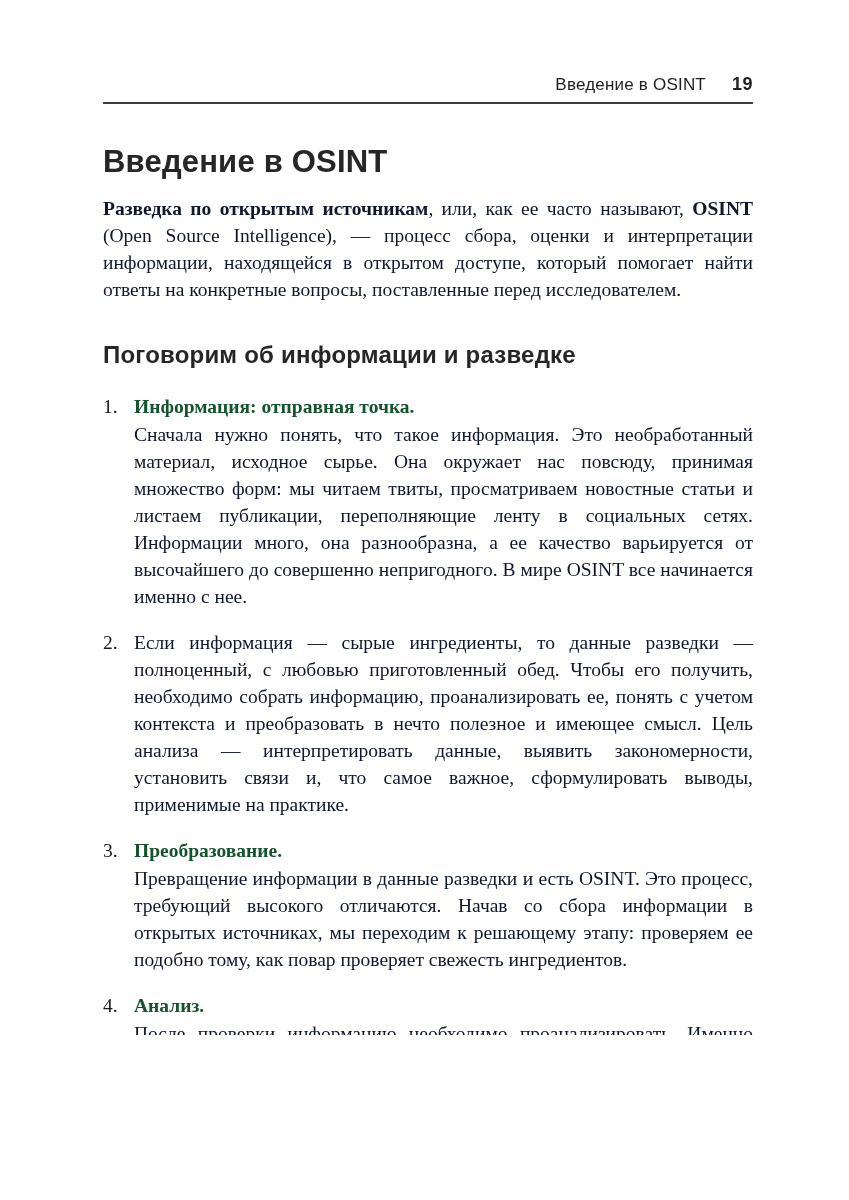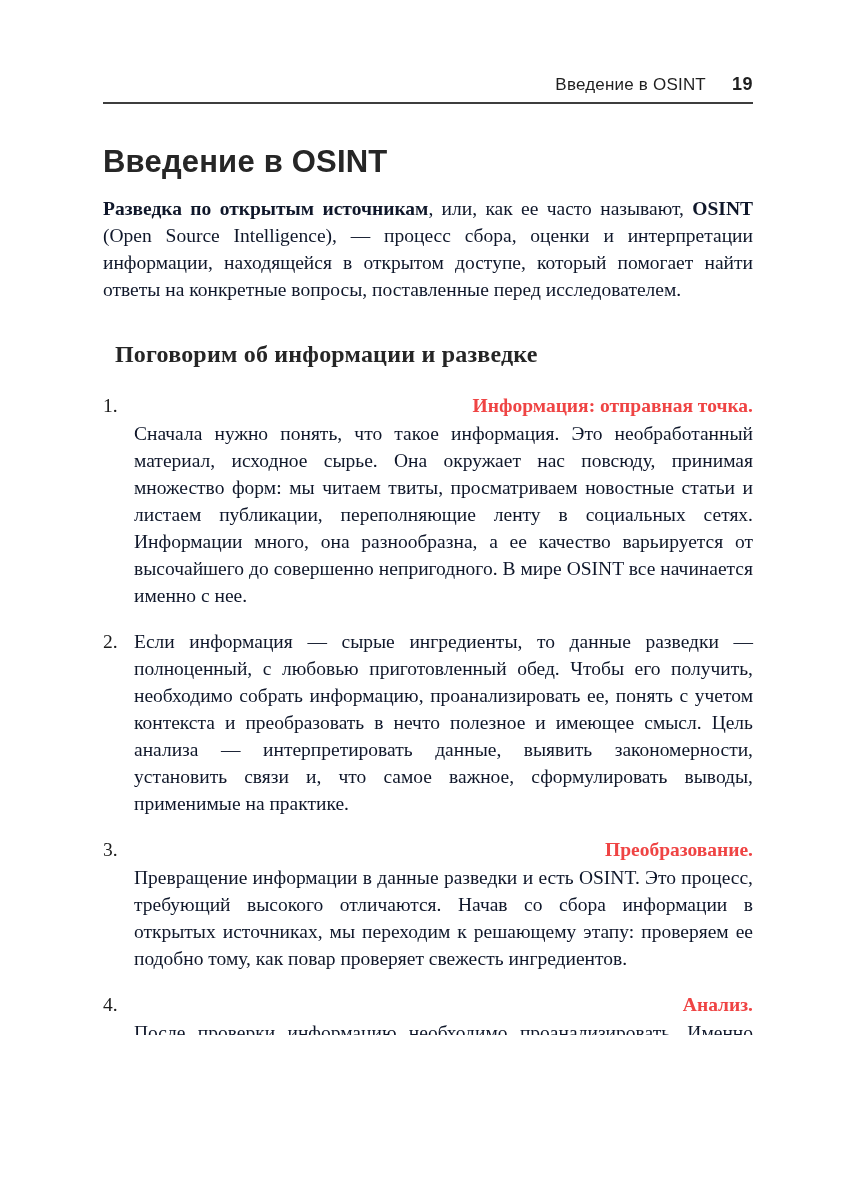--- a/index.html
+++ b/index.html
@@ -63,26 +63,25 @@
     line-height: 27px;
     text-align: justify;
     color: #0f172a;
   }
   .intro-paragraph { margin-top: 15px; }
   .intro-paragraph b { font-weight: 700; }
 
   
   .section-heading {
     margin-top: 38px;
-    font-family: Liberation Serif, serif;
+    font-family: Liberation Sans, sans-serif;
     font-weight: 700;
     font-size: 24px;
     letter-spacing: 0.2px;
     color: #262626;
-    margin-left: 12px;
   }
   .section-lead { margin-top: 13px; }
 
   
   .numbered-list {
     margin-top: 24px;
     list-style: none;
   }
   .list-item {
     position: relative;
@@ -95,22 +94,21 @@
     left: 0;
     top: 0;
     font-size: 19.5px;
     line-height: 27px;
     color: #1b1b1b;
   }
   .item-title {
     font-weight: 700;
     font-size: 19.5px;
     line-height: 27px;
-    color: #ef4444;
-    text-align: right;
+    color: #14532d;
   }
   .item-body { margin-top: 1px; }
 </style>
 </head>
 <body>
 
 <div class="page">
   <div class="content">
 
     <header class="running-header">

